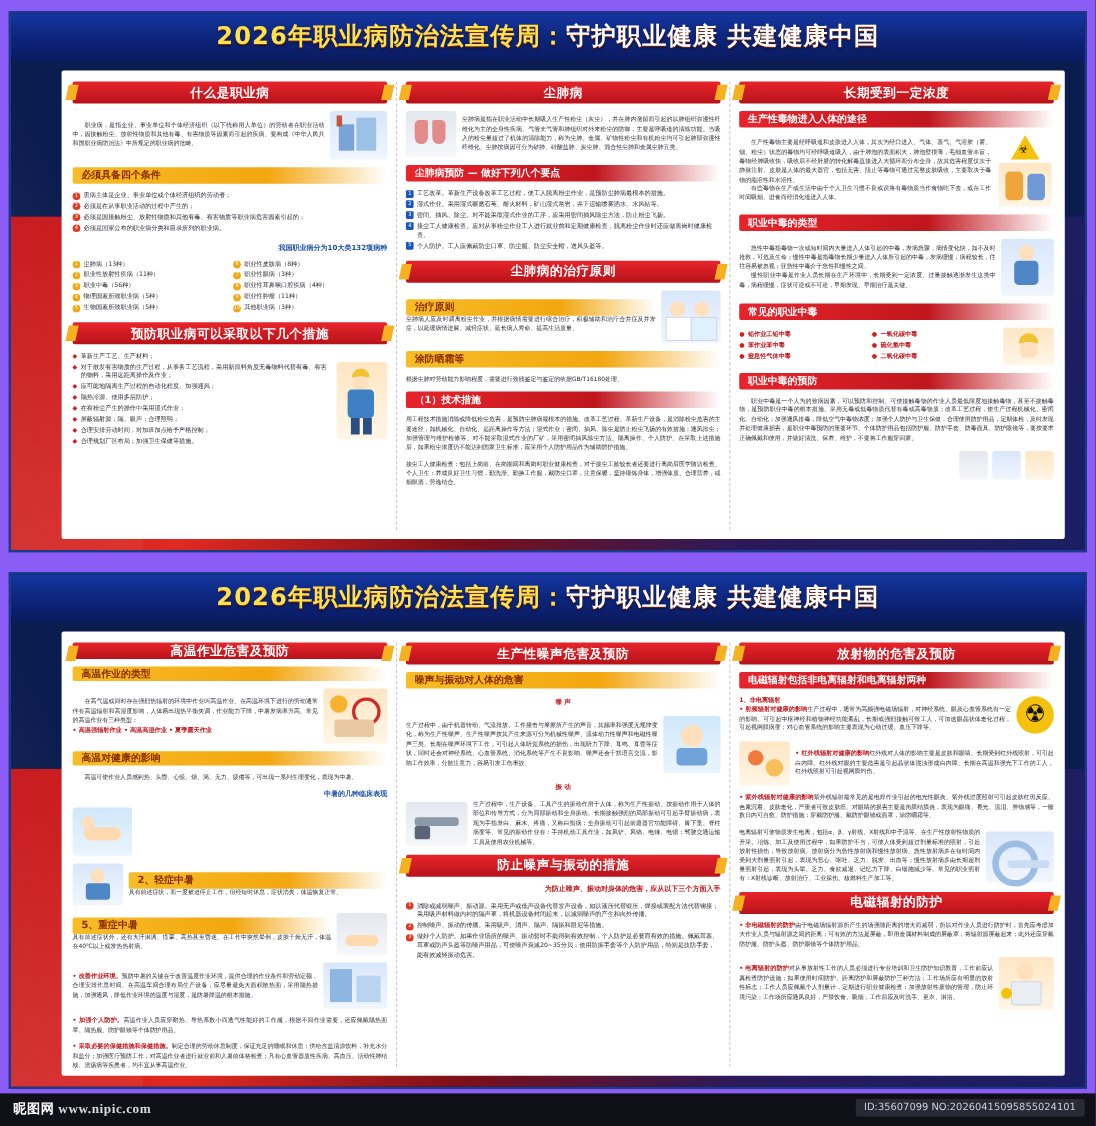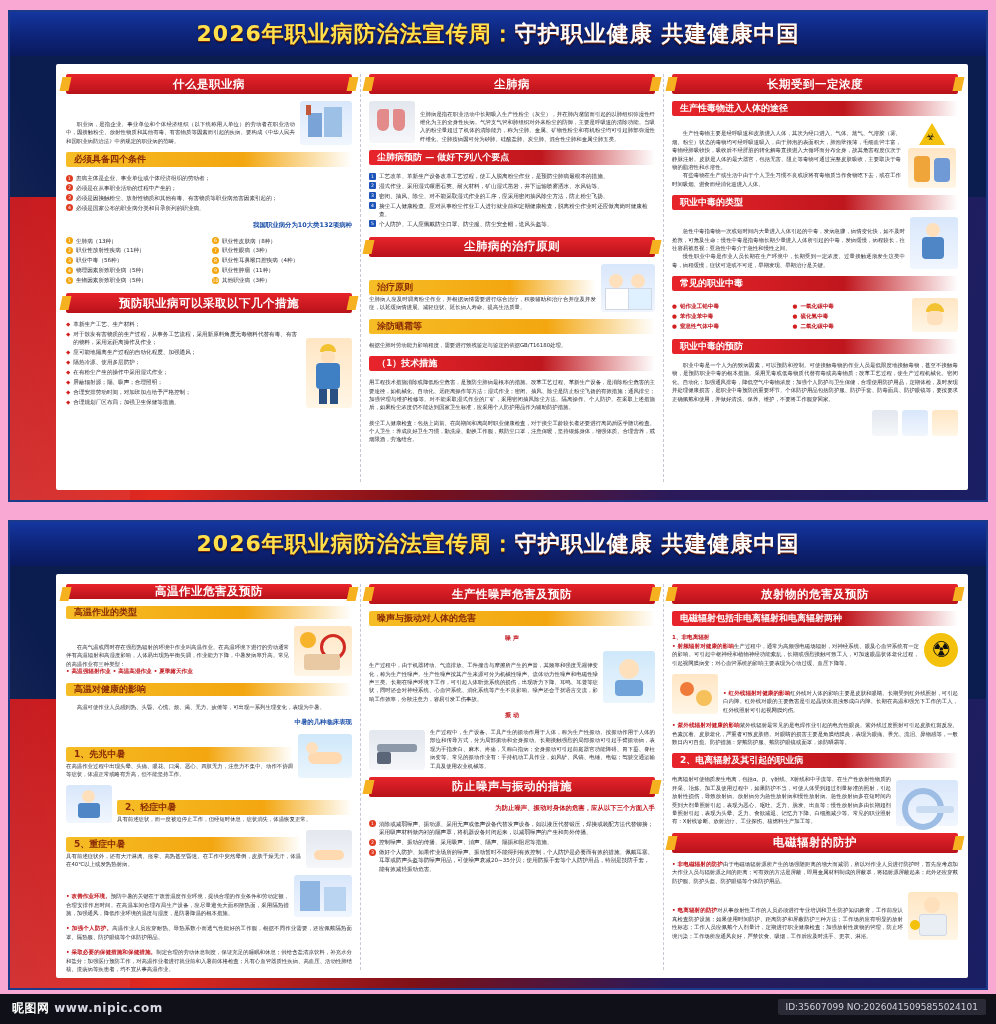--- a/index.html
+++ b/index.html
@@ -1,17 +1,17 @@
 <!DOCTYPE html>
 <html><head>
 <meta charset="utf-8">
 <style>
   html,body{margin:0;padding:0;background:#0a0a14;}
   body{width:996px;height:1024px;font-family:"DejaVu Sans","Liberation Sans",sans-serif;overflow:hidden;}
-  .page{position:relative;width:996px;height:1024px;background:#f9a8d4;}
+  .page{position:relative;width:996px;height:1024px;background:#8b5cf6;}
 
   .board{position:absolute;left:8px;width:980px;background:#0b1c4e;border:2px solid #1b3a8a;box-sizing:border-box;overflow:hidden;}
   .board.top{top:10px;height:492px;}
   .board.bottom{top:520px;height:470px;}
 
   .bg-red{position:absolute;left:0;bottom:0;width:100%;height:62%;
     background:linear-gradient(105deg,#c4161c 0%,#e02a21 22%,#7d1018 46%,#2b1a5a 70%,#1a1f63 100%);}
   .bg-white{position:absolute;left:46px;right:18px;top:52px;bottom:10px;background:#ffffff;border-radius:2px;}
   .bg-diag{position:absolute;left:0;bottom:0;width:120px;height:100%;
     background:linear-gradient(60deg,rgba(255,255,255,0.10) 0%,rgba(255,255,255,0) 60%);}
@@ -46,33 +46,33 @@
 
   .numlist{list-style:none;margin:0;padding:0;}
   .numlist li{display:flex;align-items:flex-start;gap:3px;font-size:5.6px;line-height:1.5;color:#2a2a33;margin-bottom:1.5px;}
   .num{flex:0 0 auto;width:7px;height:7px;border-radius:50%;background:#e03b20;color:#fff;
        font-size:4.6px;line-height:7px;text-align:center;margin-top:.5px;}
   .num.y{background:#f3a60f;}
   .num.sq{border-radius:1px;background:#1f55b8;}
 
   .twocol{display:flex;gap:6px;}
   .twocol ul{flex:1;}
-  .row{display:flex;gap:5px;align-items:flex-end;}
+  .row{display:flex;gap:5px;align-items:center;}
   .grow{flex:1;min-width:0;}
   .c-round{border-radius:50%;}
 
   .badge-tri{width:0;height:0;border-left:13px solid transparent;border-right:13px solid transparent;border-bottom:22px solid #f4c20d;position:relative;}
   .badge-tri:after{content:"☣";position:absolute;left:-6px;top:8px;font-size:10px;color:#111;}
 
   .radhaz{width:34px;height:34px;border-radius:50%;background:#f4c20d;display:flex;align-items:center;justify-content:center;font-size:22px;color:#111;line-height:1;}
   .bullet{color:#d1201e;font-weight:bold;}
   .chip{font-size:5.6px;color:#c0161d;font-weight:bold;}
 
   .footer{position:absolute;left:0;bottom:0;width:100%;height:30px;background:#101018;}
-  .footer .site{position:absolute;left:12px;top:6px;color:#d8d8e4;font-size:12px;font-weight:bold;letter-spacing:.5px;}
+  .footer .site{position:absolute;left:12px;top:6px;color:#d8d8e4;font-size:12px;font-weight:bold;letter-spacing:.5px;font-family:Liberation Serif, serif;}
   .footer .site .cn{color:#ffffff;}
   .footer .idbox{position:absolute;right:10px;top:5px;background:#2a2a36;color:#cfcfda;font-size:9px;padding:3px 8px;border-radius:2px;}
   .ph{border-radius:3px;}
   .sky{background:linear-gradient(180deg,#cfe8fa,#eaf5fd);}
   .warm{background:linear-gradient(180deg,#ffe6c4,#fff6e6);}
   .cool{background:linear-gradient(180deg,#d9e7fb,#f1f6fe);}
   .gray{background:linear-gradient(180deg,#e3e7ee,#f5f7fa);}
 
   .tinytitle{font-size:6px;font-weight:bold;color:#c0161d;text-align:center;margin:1px 0;}
   .centerline{text-align:right;font-size:6.4px;font-weight:bold;color:#1b4fa8;}
@@ -392,24 +392,20 @@
             <div style="position:absolute;left:10px;bottom:6px;width:36px;height:16px;background:#e8c9a3;border-radius:3px;"></div>
           </div>
         </div>
 
         <div class="sub-title">高温对健康的影响</div>
         <div class="para ind">高温可使作业人员感到热、头昏、心慌、烦、渴、无力、疲倦等，可出现一系列生理变化，表现为中暑。</div>
 
         <div class="centerline">中暑的几种临床表现</div>
 
         <div class="row">
-          <div class="grow">
-            <div class="sub-title">1、先兆中暑</div>
-            <div class="para">在高温作业过程中出现头晕、头痛、眼花、口渴、恶心、四肢无力，注意力不集中、动作不协调等症状，体温正常或略有升高，但不能坚持工作。</div>
-          </div>
           <div class="ph sky" style="width:54px;height:44px;position:relative;">
             <div style="position:absolute;left:10px;top:18px;width:34px;height:12px;background:#ffd9b0;border-radius:6px;"></div>
             <div style="position:absolute;left:8px;top:8px;width:12px;height:12px;border-radius:50%;background:#ffe0bd;"></div>
           </div>
         </div>
 
         <div class="row">
           <div class="ph cool" style="width:46px;height:38px;position:relative;">
             <div style="position:absolute;left:16px;top:5px;width:13px;height:13px;border-radius:50%;background:#ffe0bd;"></div>
             <div style="position:absolute;left:12px;top:18px;width:22px;height:15px;background:#4f86c6;border-radius:3px;"></div>
@@ -498,21 +494,20 @@
         <div class="row">
           <div class="ph warm" style="width:46px;height:40px;position:relative;">
             <div style="position:absolute;left:8px;top:8px;width:14px;height:14px;border-radius:50%;background:#f07a3a;"></div>
             <div style="position:absolute;left:24px;top:16px;width:16px;height:16px;border-radius:50%;background:#f6c05a;"></div>
           </div>
           <div class="para grow"><span class="chip">• 红外线辐射对健康的影响</span><span>红外线对人体的影响主要是皮肤和眼睛。长期受到红外线照射，可引起白内障。红外线对眼的主要危害是引起晶状体混浊形成白内障。长期在高温和强光下工作的工人，红外线照射可引起视网膜灼伤。</span></div>
         </div>
 
         <div class="para"><span class="chip">• 紫外线辐射对健康的影响</span><span>紫外线辐射最常见的是电焊作业引起的电光性眼炎。紫外线过度照射可引起皮肤红斑反应、色素沉着、皮肤老化，严重者可致皮肤癌。对眼睛的损害主要是角膜结膜炎，表现为眼痛、畏光、流泪、异物感等，一般数日内可自愈。防护措施：穿戴防护服、戴防护眼镜或面罩，涂防晒霜等。</span></div>
 
-        <div class="sub-title red">2、电离辐射及其引起的职业病</div>
         <div class="row">
           <div class="para grow">电离辐射可使物质发生电离，包括α、β、γ射线、X射线和中子流等。在生产性放射性物质的开采、冶炼、加工及使用过程中，如果防护不当，可使人体受到超过剂量标准的照射，引起放射性损伤，导致放射病。放射病分为急性放射病和慢性放射病。急性放射病多在短时间内受到大剂量照射引起，表现为恶心、呕吐、乏力、脱发、出血等；慢性放射病多由长期超剂量照射引起，表现为头晕、乏力、食欲减退、记忆力下降、白细胞减少等。常见的职业照射有：X射线诊断、放射治疗、工业探伤、核燃料生产加工等。</div>
           <div class="ph cool" style="width:62px;height:46px;position:relative;">
             <div style="position:absolute;left:6px;top:8px;width:30px;height:30px;border-radius:50%;border:6px solid #9dbde4;"></div>
             <div style="position:absolute;left:20px;top:26px;width:38px;height:7px;background:#c9dcf2;border-radius:3px;"></div>
           </div>
         </div>
 
         <div class="sec-title">电磁辐射的防护</div>
         <div class="para"><span class="chip">• 非电磁辐射的防护</span><span>由于电磁场辐射源所产生的场强随距离的增大而减弱，所以对作业人员进行防护时，首先应考虑加大作业人员与辐射源之间的距离；可有效的方法是屏蔽，即用金属材料制成的屏蔽罩，将辐射源屏蔽起来；此外还应穿戴防护服、防护头盔、防护眼镜等个体防护用品。</span></div>

